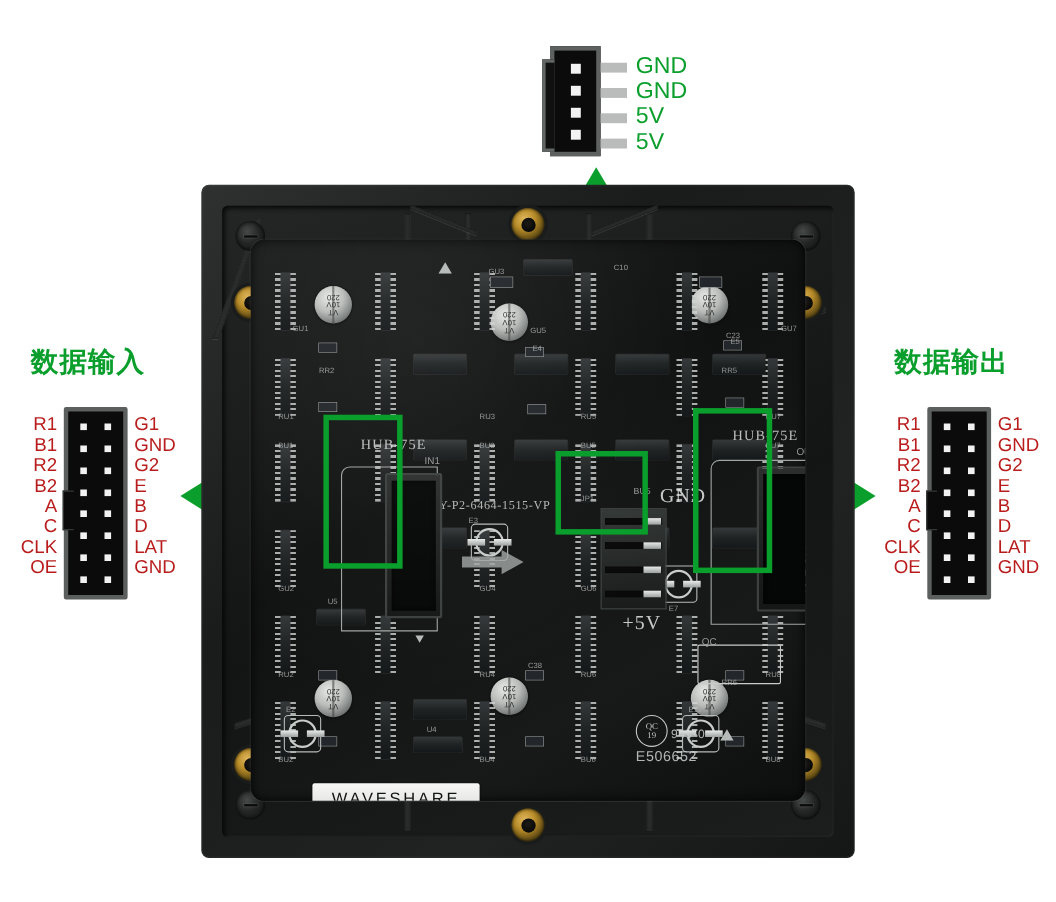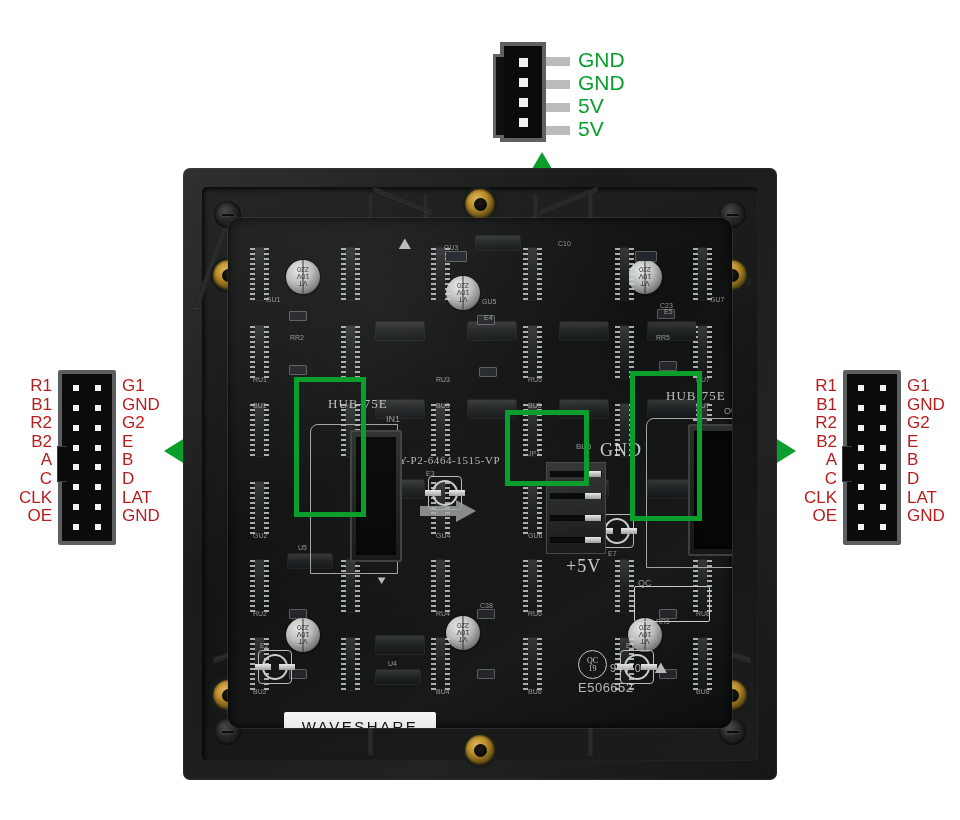--- a/index.html
+++ b/index.html
@@ -473,20 +473,21 @@
     <div class="pwr-label" style="left:98px; top:33px;">GND</div>
     <div class="pwr-label" style="left:98px; top:56px;">5V</div>
     <div class="pwr-label" style="left:98px; top:79px;">5V</div>
   </div>
 
   <div class="arrow-v" style="left:538px; top:172px; height:278px;"></div>
   <div class="arrow-head-u" style="left:528.5px; top:152px;"></div>
 
   <div class="abs" style="left:0px; top:312px; width:175px; height:240px;">
 
+    <div class="cn-title" style="left:28px; top:0px; position:absolute;">数据输入</div>
 
     <div class="idc" style="left:58px; top:58px;">
       <div class="notch"></div>
       <div class="idc-pins">
         <i></i>
           <i></i>
         <i></i>
           <i></i>
         <i></i>
           <i></i>
@@ -524,20 +525,21 @@
       <div class="pin-label">LAT</div>
       <div class="pin-label">GND</div>
     </div>
   </div>
 
   <div class="arrow-h" style="left:188px; top:447px; width:130px;"></div>
   <div class="arrow-head-l" style="left:164px; top:435.5px;"></div>
 
   <div class="abs" style="left:785px; top:312px; width:175px; height:240px;">
 
+    <div class="cn-title" style="left:28px; top:0px; position:absolute;">数据输出</div>
 
     <div class="idc" style="left:58px; top:58px;">
       <div class="notch"></div>
       <div class="idc-pins">
         <i></i>
           <i></i>
         <i></i>
           <i></i>
         <i></i>
           <i></i>

